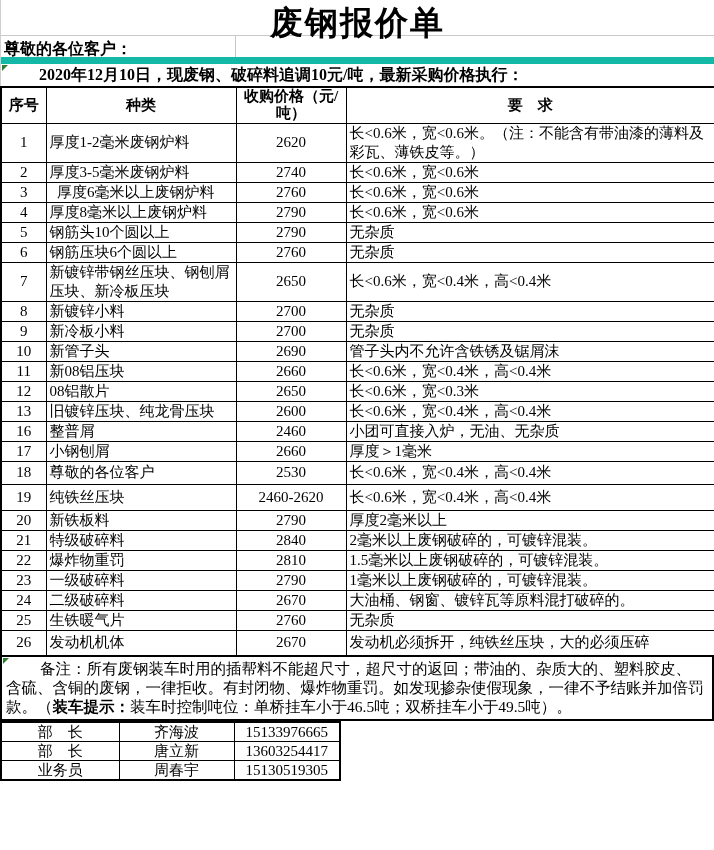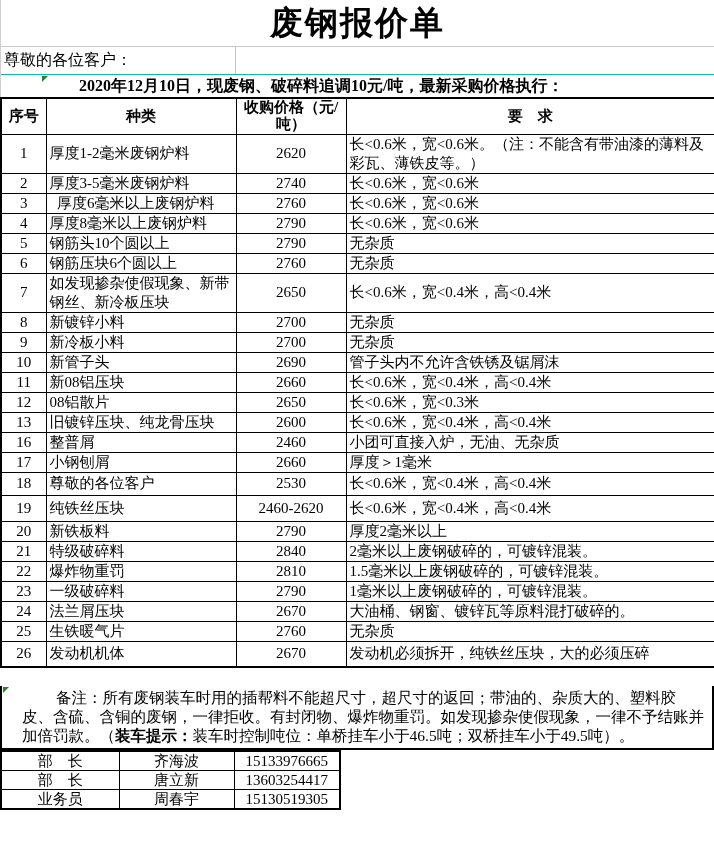--- a/index.html
+++ b/index.html
@@ -7,51 +7,50 @@
   body {
     width: 714px;
     font-family: "Liberation Serif", "DejaVu Serif", serif;
     color: #000;
   }
   .sheet { width: 714px; background: #fff; position: relative; }
 
   
   .top-section { border-left: 1px solid #cfcfcf; }
   .doc-title {
-    height: 47px;
+    height: 36px;
     line-height: 46px;
     text-align: center;
     font-size: 33px;
     font-weight: bold;
     border-bottom: 1px solid #c9c9c9;
     letter-spacing: 2px;
   }
   .greeting-row {
     display: flex;
     height: 28px;
-    border-bottom: 1px solid #14b8a6;
-    font-weight: normal;
+    border-bottom: 7px solid #14b8a6;
+    font-weight: bold;
     font-size: 16px;
   }
   .greeting-cell {
     width: 235px;
     line-height: 26px;
     padding-left: 3px;
     border-right: 1px solid #c9c9c9;
   }
   .greeting-rest { flex: 1; }
   .notice-row {
     position: relative;
     height: 22px;
     line-height: 21px;
     font-weight: bold;
     font-size: 16px;
     padding-left: 38px;
     overflow: hidden;
-    margin-left: 40px;
   }
   .green-tri {
     position: absolute;
     top: 1px; left: 1px;
     width: 0; height: 0;
     border-top: 6px solid #2e7d32;
     border-right: 6px solid transparent;
   }
 
   
@@ -91,22 +90,21 @@
   table.price tbody tr:nth-child(26) td { height: 15px; }
 
   
   .notes {
     position: relative;
     width: 714px;
     border: 2px solid #000;
     border-top: none;
     font-size: 15.5px;
     line-height: 19px;
-    padding: 2px 6px 3px 20px;
-    margin-top: 18px;
+    padding: 2px 6px 3px 4px;
   }
   .notes p { text-indent: 2.2em; }
   .notes .bold { font-weight: bold; }
 
   
   table.contacts {
     width: 339px;
     border-collapse: collapse;
     table-layout: fixed;
     border: 2px solid #000;
@@ -190,21 +188,21 @@
           <td class="c-req">无杂质</td>
         </tr>
         <tr>
           <td class="c-no">6</td>
           <td class="c-type">钢筋压块6个圆以上</td>
           <td class="c-price">2760</td>
           <td class="c-req">无杂质</td>
         </tr>
         <tr>
           <td class="c-no">7</td>
-          <td class="c-type">如发现掺杂使假现象、新带钢丝、新冷板压块</td>
+          <td class="c-type">新镀锌带钢丝压块、钢刨屑压块、新冷板压块</td>
           <td class="c-price">2650</td>
           <td class="c-req">长&lt;0.6米，宽&lt;0.4米，高&lt;0.4米</td>
         </tr>
         <tr>
           <td class="c-no">8</td>
           <td class="c-type">新镀锌小料</td>
           <td class="c-price">2700</td>
           <td class="c-req">无杂质</td>
         </tr>
         <tr>
@@ -280,21 +278,21 @@
           <td class="c-req">1.5毫米以上废钢破碎的，可镀锌混装。</td>
         </tr>
         <tr>
           <td class="c-no">23</td>
           <td class="c-type">一级破碎料</td>
           <td class="c-price">2790</td>
           <td class="c-req">1毫米以上废钢破碎的，可镀锌混装。</td>
         </tr>
         <tr>
           <td class="c-no">24</td>
-          <td class="c-type">法兰屑压块</td>
+          <td class="c-type">二级破碎料</td>
           <td class="c-price">2670</td>
           <td class="c-req">大油桶、钢窗、镀锌瓦等原料混打破碎的。</td>
         </tr>
         <tr>
           <td class="c-no">25</td>
           <td class="c-type">生铁暖气片</td>
           <td class="c-price">2760</td>
           <td class="c-req">无杂质</td>
         </tr>
         <tr>

